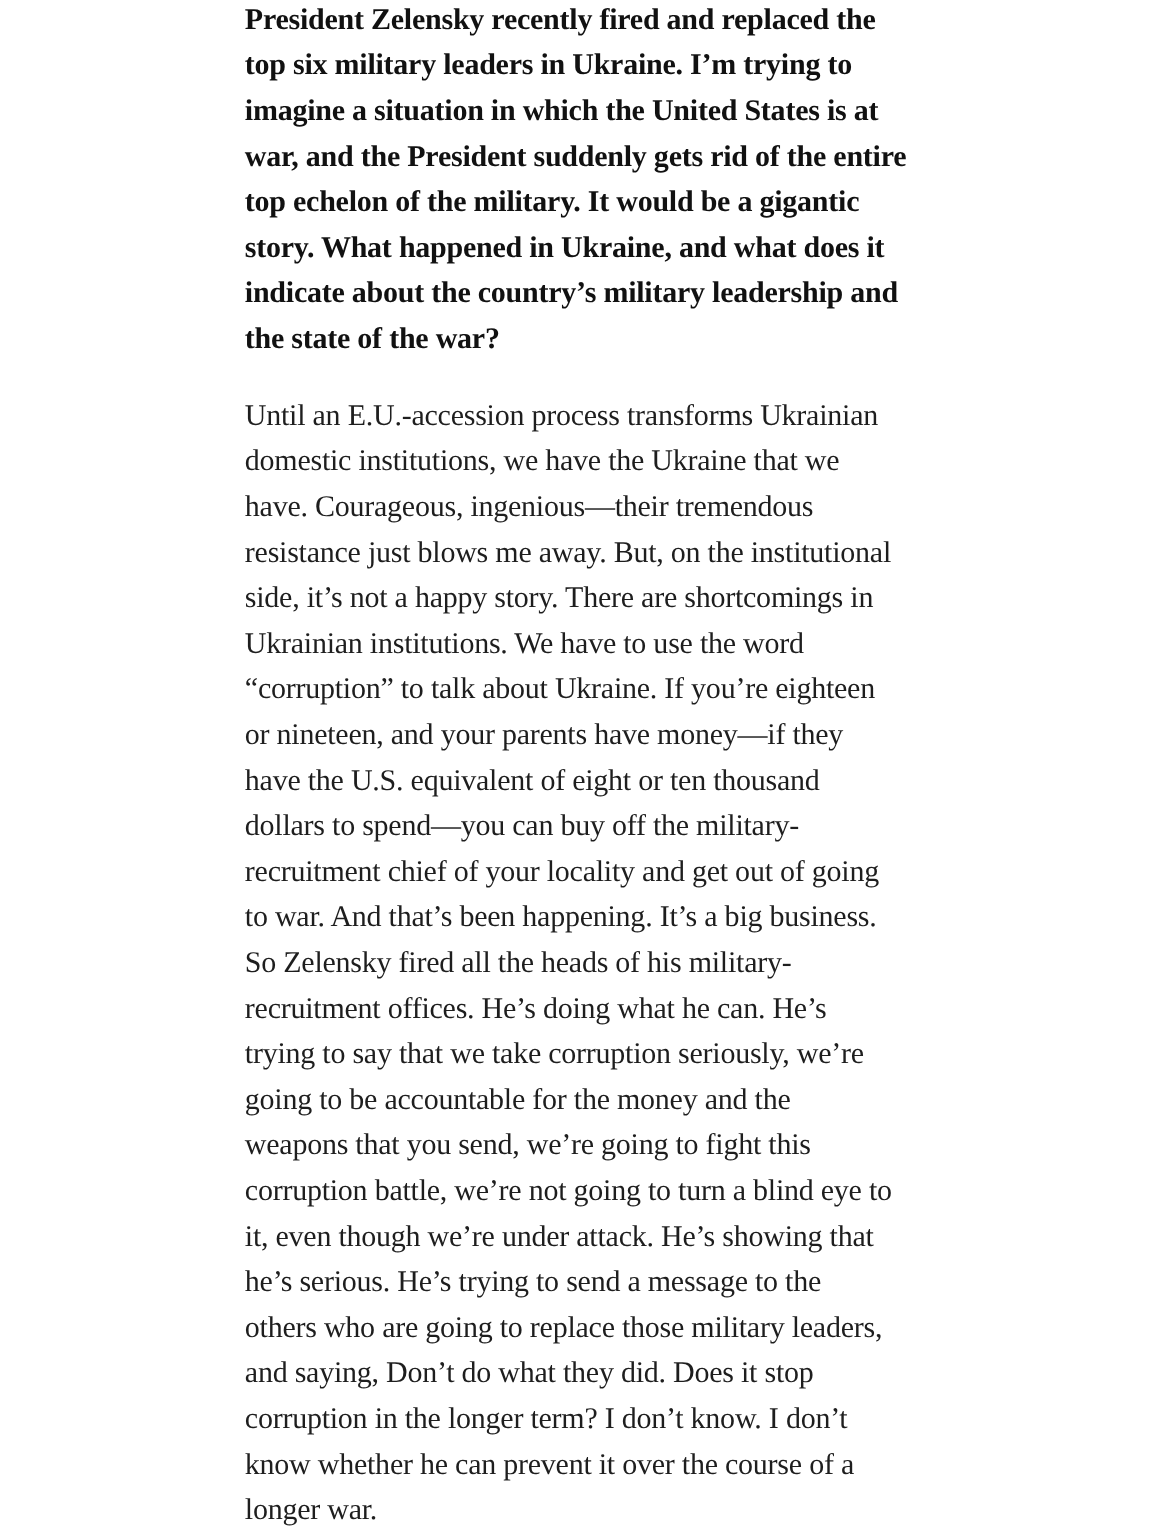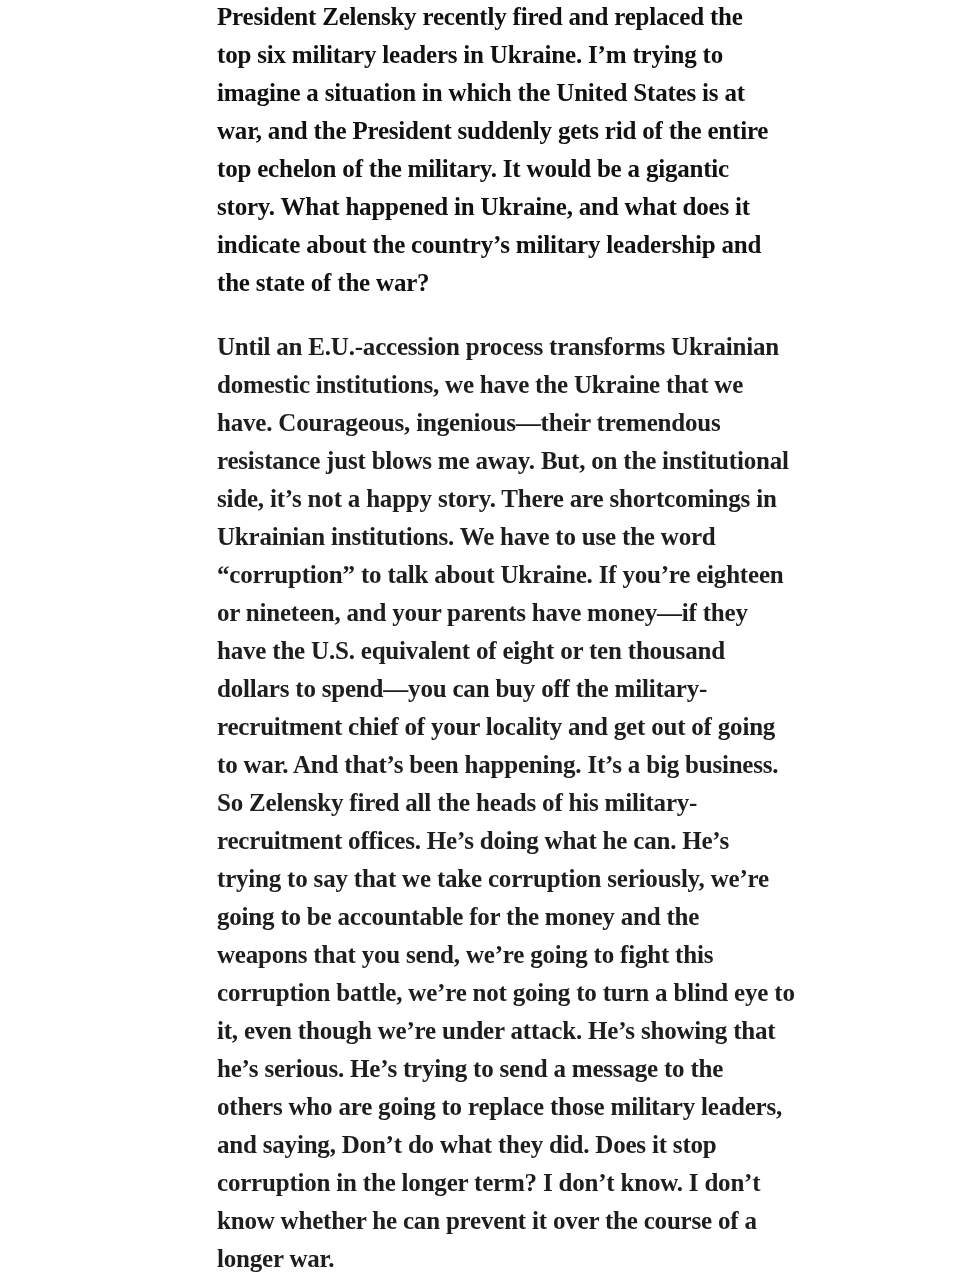--- a/index.html
+++ b/index.html
@@ -9,38 +9,38 @@
   }
   body {
     width: 965px;
     height: 1280px;
     position: relative;
     font-family: "Liberation Serif", serif;
     overflow: hidden;
   }
   .content {
     position: absolute;
-    left: 217px;
+    left: 204px;
     top: 0;
     width: 640px;
   }
   .para {
     margin: 0;
     font-size: 25px;
     line-height: 38px;
     letter-spacing: -0.2px;
     white-space: pre; 
   }
   .question {
     font-weight: 700;
     color: #111111;
     margin-top: -2px;
   }
   .answer {
-    font-weight: 700;
+    font-weight: 400;
     color: #1e1e1e;
     margin-top: 26px;
   }
 </style>
 </head>
 <body>
 
 <main class="page">
   <article class="content">
     <p class="para question">President Zelensky recently fired and replaced the

